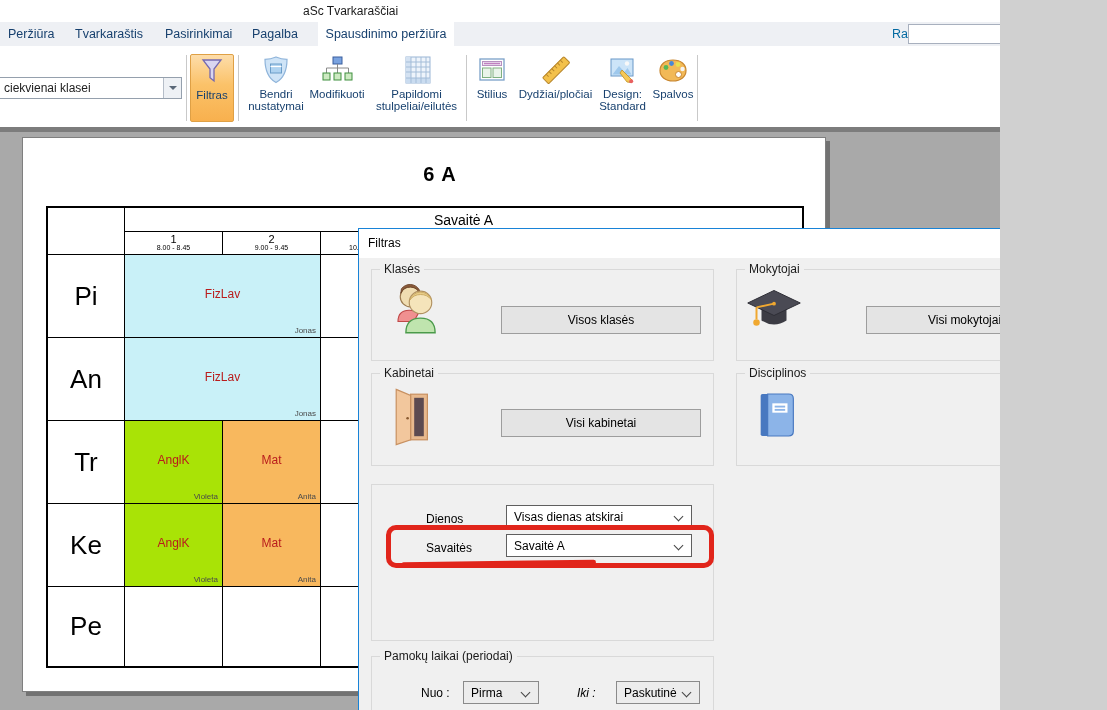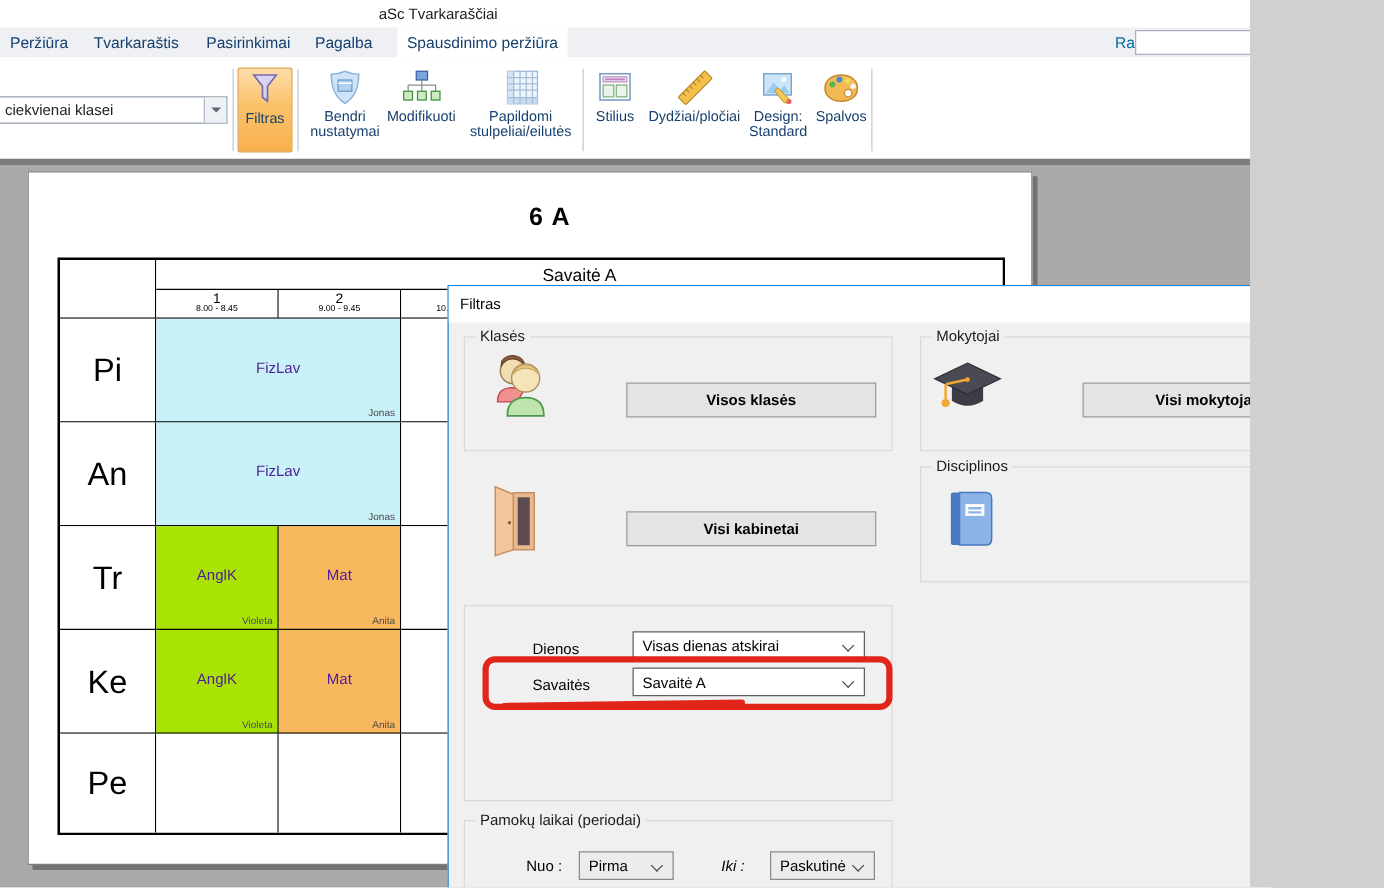--- a/index.html
+++ b/index.html
@@ -50,36 +50,36 @@
   .ttable { position:absolute; left:23px; top:68px; width:758px; height:462px; border:2px solid #000; background:#fff; }
   .cell { position:absolute; border-right:1px solid #000; border-bottom:1px solid #000; background:#fff; }
   .cell.noR { border-right:none; }
   .cell.noB { border-bottom:none; }
   .weekhdr { display:flex; align-items:center; justify-content:center; font-size:14px; color:#000; }
   .pnum { position:absolute; left:0; right:0; top:1px; text-align:center; font-size:11px; color:#000; }
   .ptime { position:absolute; left:0; right:0; top:12px; text-align:center; font-size:7px; color:#000; }
   .ptime-part { position:absolute; left:28px; top:12px; font-size:7px; color:#000; white-space:nowrap; }
   .daycell { display:flex; align-items:center; justify-content:center; font-size:26px; color:#000; }
   .lesson { overflow:hidden; }
-  .subj { position:absolute; left:0; right:0; top:50%; margin-top:-9px; text-align:center; font-size:12px; color:#4c1d95; }
+  .subj { position:absolute; left:0; right:0; top:50%; margin-top:-9px; text-align:center; font-size:12px; color:#b91c1c; }
   .teach { position:absolute; right:4px; bottom:2px; font-size:8px; color:#4a4a4a; }
 
   
   .dialog { position:absolute; left:358px; top:228px; width:744px; height:490px; background:#f0f0f0;
             border:1px solid #1883d7; z-index:10; }
   .dlg-titlebar { position:absolute; left:0; top:0; width:100%; height:29px; background:#fff; }
   .dlg-title { position:absolute; left:9px; top:7px; font-size:12px; color:#000; }
   .dlg-close { position:absolute; right:8px; top:0; width:32px; height:29px; cursor:default; }
   .dlg-close svg { position:absolute; left:9px; top:8px; }
 
   .groupbox { position:absolute; border:1px solid #d9d9d9; }
   .gb-label { position:absolute; top:-8px; left:8px; background:#f0f0f0; padding:0 4px; font-size:12px; color:#1a1a1a; white-space:nowrap; }
 
   .dbtn { position:absolute; background:#e4e4e4; border:1px solid #9d9d9d; font-size:12px; color:#000;
-          display:flex; align-items:center; justify-content:center; cursor:default;font-weight:bold; }
+          display:flex; align-items:center; justify-content:center; cursor:default; }
 
   .dico { position:absolute; }
 
   .fld-label { position:absolute; font-size:12px; color:#000; white-space:nowrap; }
   .combo { position:absolute; height:23px; font-size:12px; color:#000; cursor:default; }
   .combo .cval { position:absolute; left:7px; top:4px; white-space:nowrap; }
   .combo .chev { position:absolute; right:9px; top:7px; width:7px; height:7px;
                  border-right:1.6px solid #444; border-bottom:1.6px solid #444; transform:rotate(45deg); }
   .combo.white { background:#fff; border:1px solid #5f5f5f; }
   .combo.gray { background:#ececec; border:1px solid #8a8a8a; }
@@ -313,20 +313,23 @@
     <svg class="dico" style="left:385px; top:54px;" width="60" height="50" viewBox="0 0 48 40">
       <path d="M14 20 L14 30 Q24 36.5 34 30 L34 20 Z" fill="#3c3c44"></path>
       <path d="M24 6 L45 16 L24 26 L3 16 Z" fill="#4a4a54" stroke="#2e2e36" stroke-width="0.8"></path>
       <path d="M24 16.5 L10 19.5" stroke="#f0a830" stroke-width="1.6" fill="none"></path>
       <path d="M10 19.5 L10 29" stroke="#f0a830" stroke-width="1.6" fill="none"></path>
       <circle cx="10" cy="31.5" r="2.6" fill="#f0a830"></circle>
       <circle cx="24" cy="16.5" r="1.5" fill="#f0a830"></circle>
     </svg>
     <div class="dbtn" style="left:507px; top:77px; width:197px; height:28px;">Visi mokytojai</div>
 
+    <div class="groupbox" style="left:12px; top:144px; width:343px; height:93px;">
+      <div class="gb-label">Kabinetai</div>
+    </div>
     <svg class="dico" style="left:30px; top:158px;" width="48" height="60" viewBox="0 0 40 50">
       <rect x="18" y="6" width="14" height="38" fill="#e8b98e" stroke="#c89060"></rect>
       <rect x="21" y="9" width="8" height="32" fill="#5c4a50"></rect>
       <polygon points="6,2 18,7 18,44 6,48" fill="#f2c79d" stroke="#c89060"></polygon>
       <circle cx="15.5" cy="26" r="1.1" fill="#8a5a30"></circle>
     </svg>
     <div class="dbtn" style="left:142px; top:180px; width:200px; height:28px;">Visi kabinetai</div>
 
     <div class="groupbox" style="left:377px; top:144px; width:345px; height:93px;">
       <div class="gb-label">Disciplinos</div>

